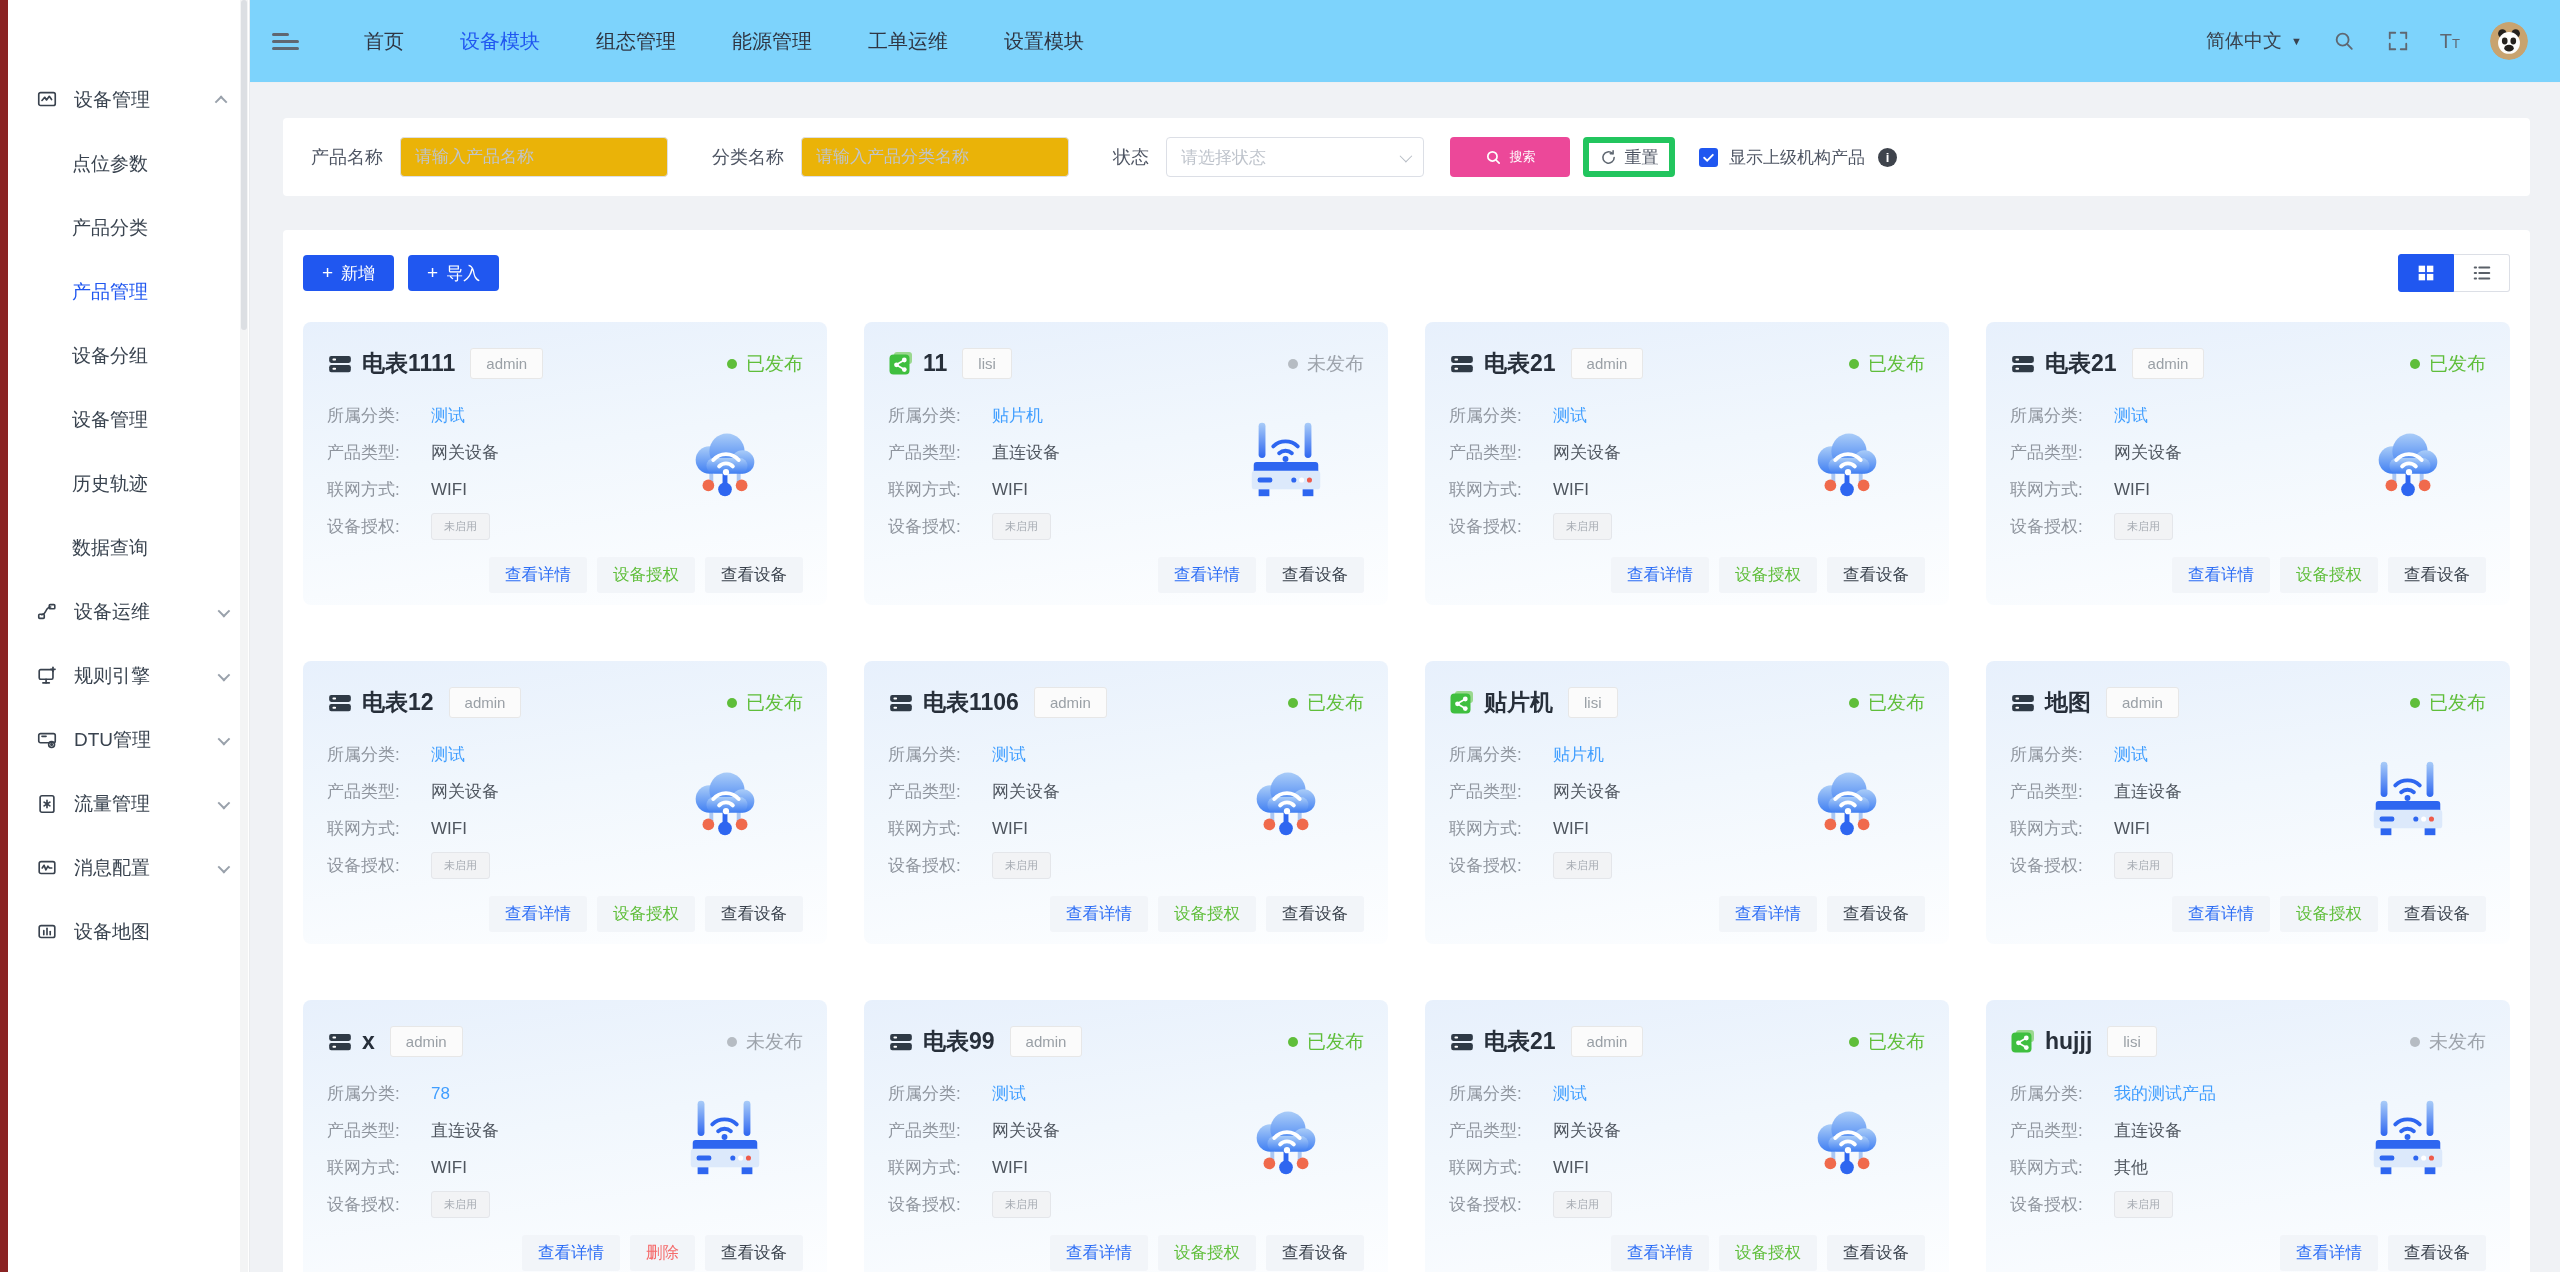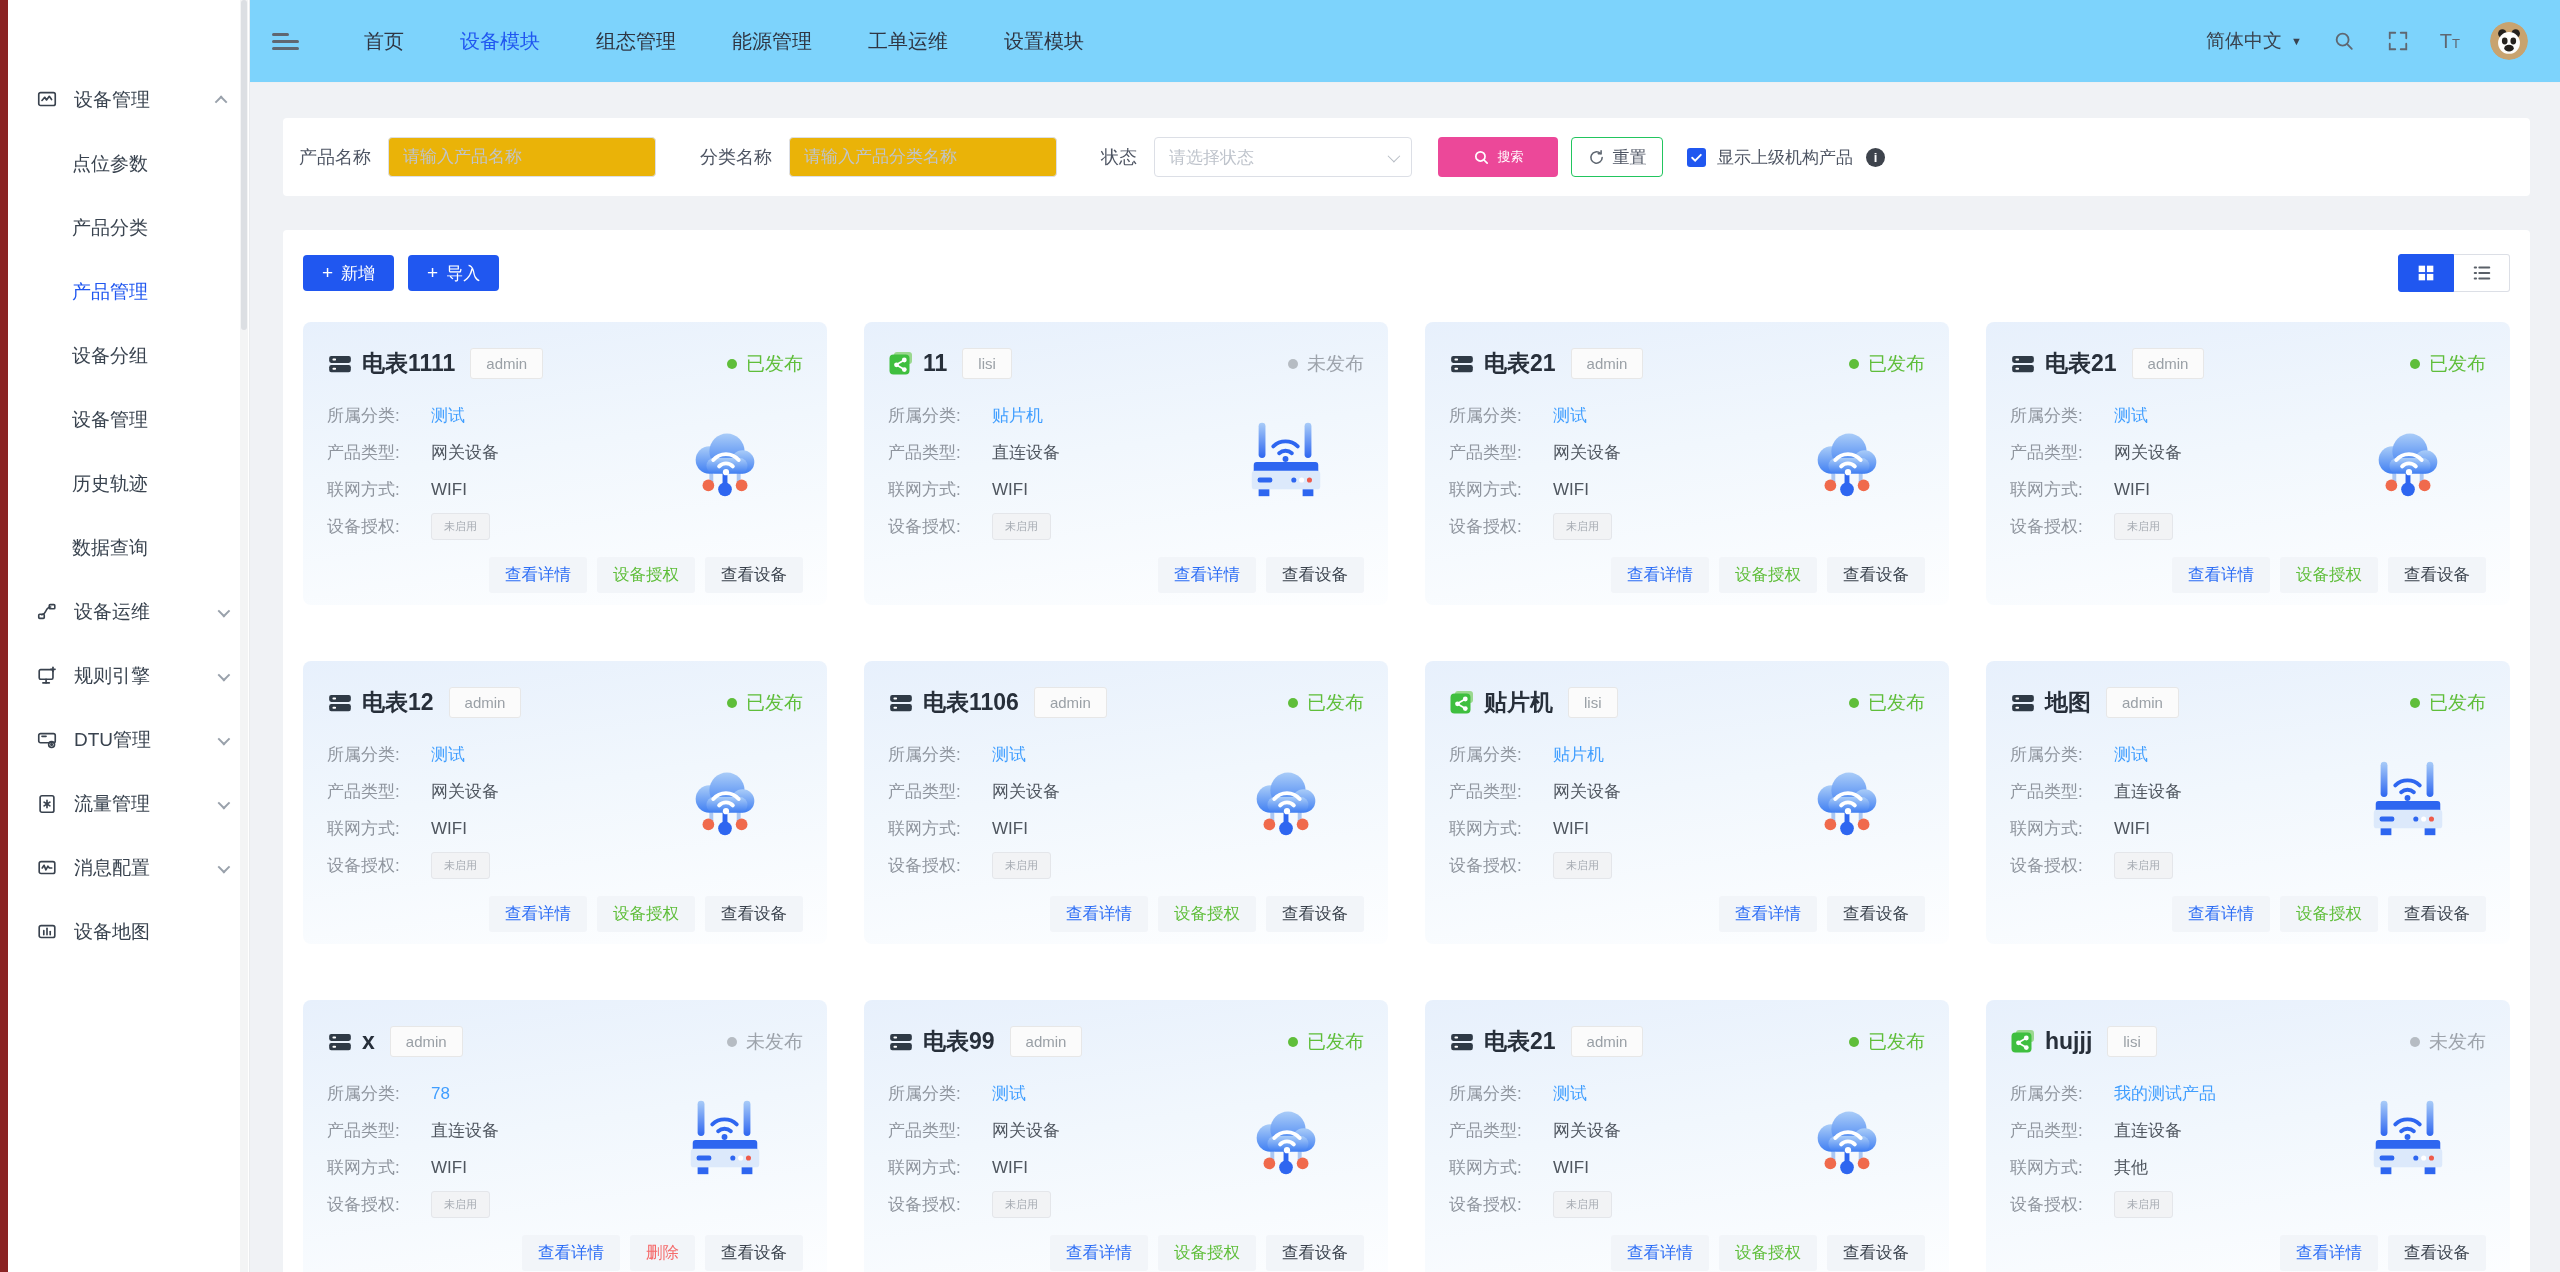--- a/index.html
+++ b/index.html
@@ -48,21 +48,21 @@
   
   .filter { background:#fff; border-radius:4px; height:78px; display:flex; align-items:center; padding:0 12px 0 12px; }
   .f-label { font-size:18px; color:#4e5563; margin-right:17px; white-space:nowrap; }
   .inp { width:268px; height:40px; border:1px solid #dcdfe6; border-radius:4px; padding:0 14px; font-size:17px; color:#333; outline:none; background:#eab308; }
   .inp::placeholder { color:#bfc4cc; }
   .ml40 { margin-left:44px; }
   .select { width:258px; height:40px; border:1px solid #dcdfe6; border-radius:4px; padding:0 14px; display:flex; align-items:center; justify-content:space-between; font-size:17px; color:#bfc4cc; cursor:pointer; background:#fff; }
   .sel-chev { width:9px; height:9px; border-right:1.8px solid #b6bcc4; border-bottom:1.8px solid #b6bcc4; transform:rotate(45deg) translateY(-2px); }
   .btn { border:none; border-radius:4px; display:flex; align-items:center; justify-content:center; gap:8px; cursor:pointer; }
   .btn-search { margin-left:26px; width:120px; height:40px; background:#ec4899; color:#fff; font-size:13px; }
-  .btn-reset { margin-left:13px; width:92px; height:40px; background:#fff; border:1px solid #22c55e; color:#4e5563; font-size:17px; }
+  .btn-reset { margin-left:13px; width:92px; height:40px; background:#fff; border:6px solid #22c55e; color:#4e5563; font-size:17px; }
   .chk { margin-left:24px; width:19px; height:19px; background:#2057f0; border-radius:3px; display:flex; align-items:center; justify-content:center; cursor:pointer; flex:none; }
   .chk-label { margin-left:11px; font-size:17px; color:#4e5563; white-space:nowrap; }
   .info { margin-left:13px; width:19px; height:19px; border-radius:50%; background:#3e434c; color:#fff; font-size:13px; display:flex; align-items:center; justify-content:center; font-weight:bold; cursor:pointer; flex:none; }
 
   
   .panel { margin-top:34px; background:#fff; border-radius:4px; padding:24px 20px; height:1130px; }
   .ptoolbar { display:flex; align-items:center; }
   .btn-blue { height:36px; padding:0 19px; background:#2057f0; color:#fff; font-size:17px; margin-right:14px; }
   .btn-blue .plus { font-size:19px; }
   .view-toggle { margin-left:auto; display:flex; }
@@ -242,21 +242,21 @@
               <ellipse cx="15.5" cy="20" rx="3" ry="3.6" fill="#24211c"></ellipse>
               <ellipse cx="24.5" cy="20" rx="3" ry="3.6" fill="#24211c"></ellipse>
               <ellipse cx="20" cy="27.5" rx="5" ry="3.6" fill="#24211c"></ellipse>
             </svg>
         </div>
       </div>
     </header>
 
     <div class="content">
       <section class="filter">
-        <span class="f-label" style="margin-left:4px">产品名称</span>
+        <span class="f-label" style="margin-left:16px">产品名称</span>
         <input class="inp" type="text" placeholder="请输入产品名称" style="">
         <span class="f-label ml40">分类名称</span>
         <input class="inp" type="text" placeholder="请输入产品分类名称" style="">
         <span class="f-label ml40">状态</span>
         <div class="select">
           <span>请选择状态</span>
           <i class="sel-chev"></i>
         </div>
         <button class="btn btn-search">
           <svg width="17" height="17" viewBox="0 0 24 24" fill="none" stroke="#fff" stroke-width="2.4" stroke-linecap="round">

